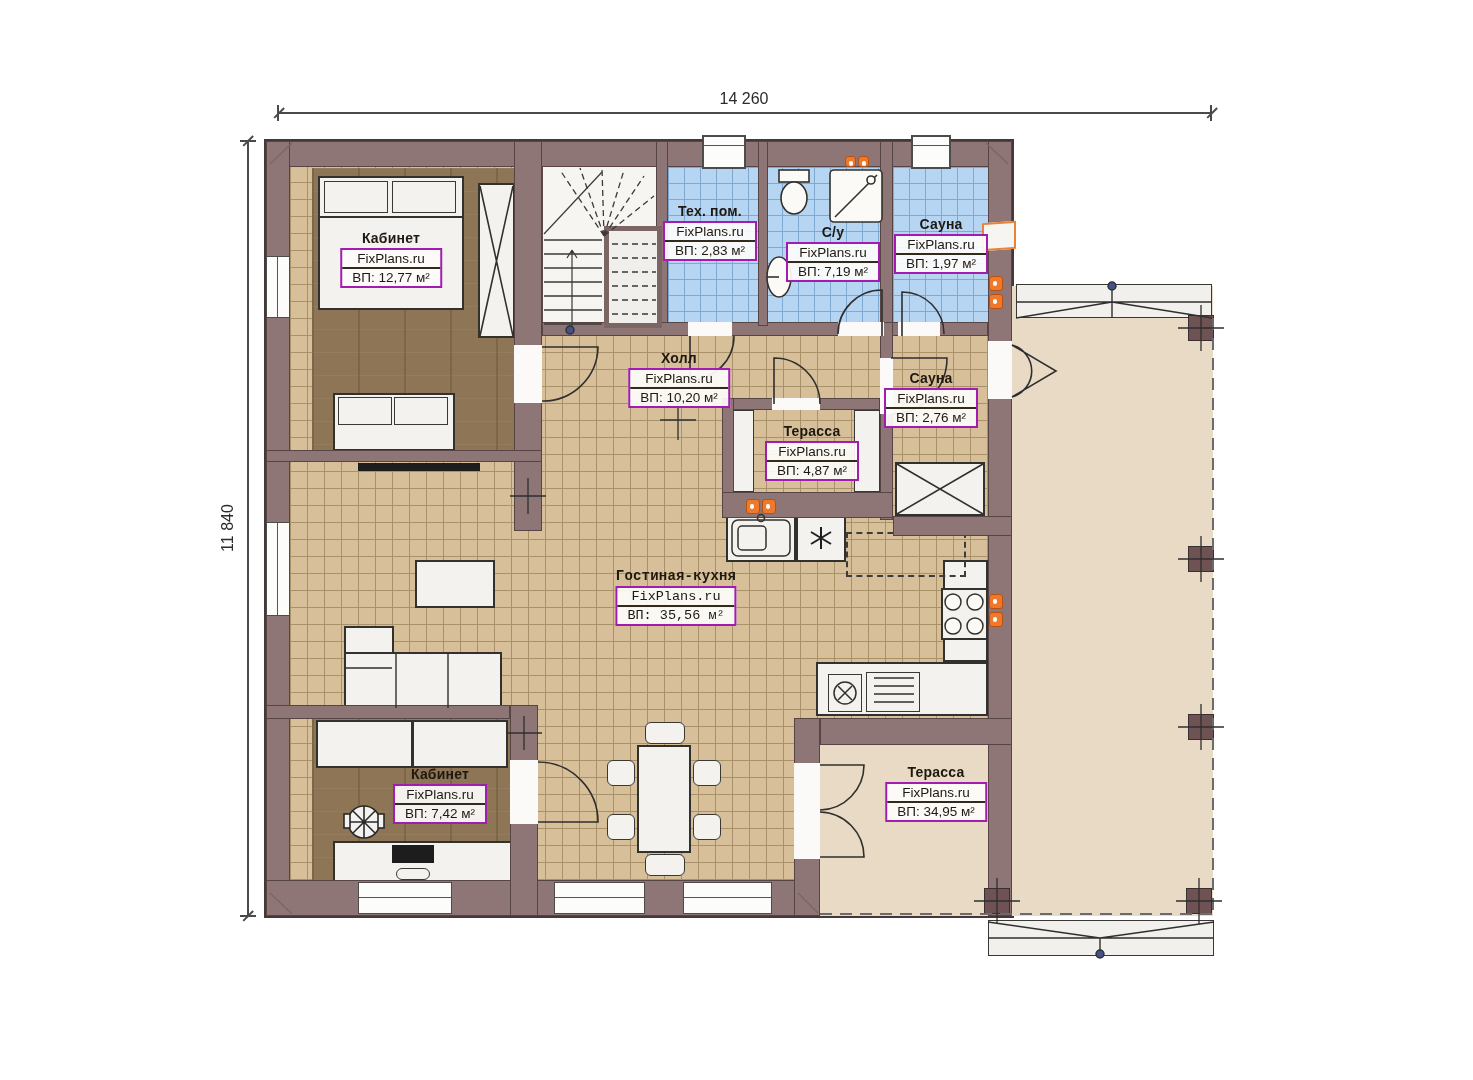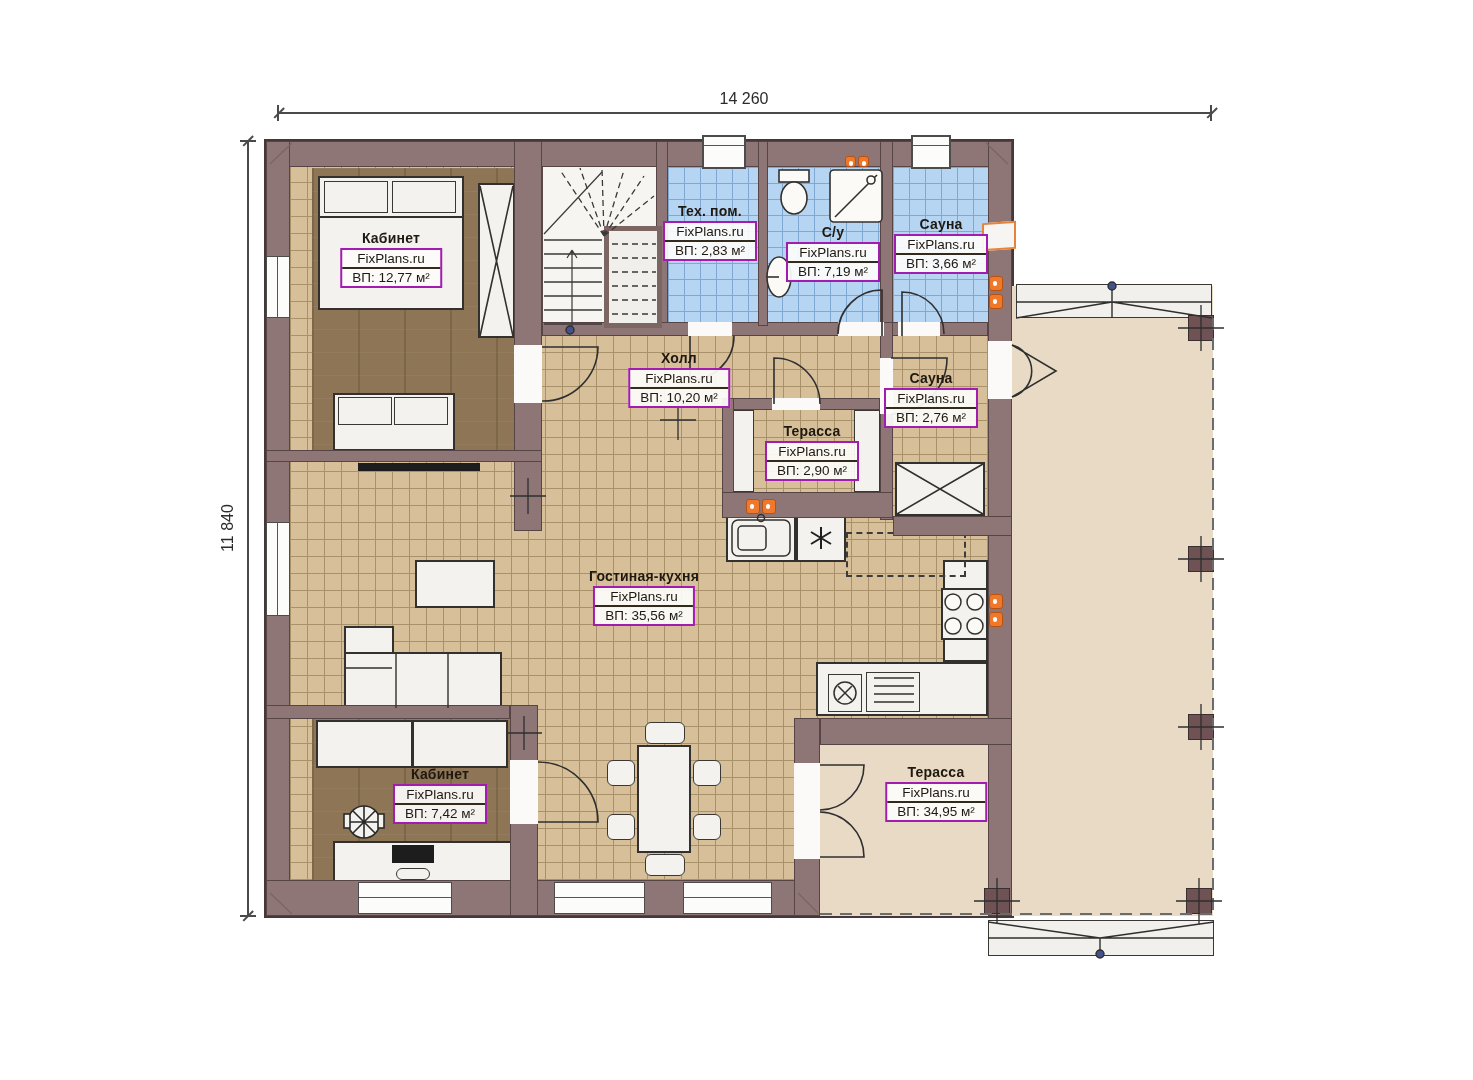--- a/index.html
+++ b/index.html
@@ -284,45 +284,45 @@
   <div class="rname">С/у</div>
   <div class="rcard">
     <div class="rrow">FixPlans.ru</div>
     <div class="rrow">ВП: 7,19 м²</div>
   </div>
 </div>
 <div class="rlabel" style="left:941px;top:216px;">
   <div class="rname">Сауна</div>
   <div class="rcard">
     <div class="rrow">FixPlans.ru</div>
-    <div class="rrow">ВП: 3,66 м²</div>
+    <div class="rrow">ВП: 1,97 м²</div>
   </div>
 </div>
 <div class="rlabel" style="left:679px;top:350px;">
   <div class="rname">Холл</div>
   <div class="rcard">
     <div class="rrow">FixPlans.ru</div>
     <div class="rrow">ВП: 10,20 м²</div>
   </div>
 </div>
 <div class="rlabel" style="left:931px;top:370px;">
   <div class="rname">Сауна</div>
   <div class="rcard">
     <div class="rrow">FixPlans.ru</div>
     <div class="rrow">ВП: 2,76 м²</div>
   </div>
 </div>
 <div class="rlabel" style="left:812px;top:423px;">
   <div class="rname">Терасса</div>
   <div class="rcard">
     <div class="rrow">FixPlans.ru</div>
-    <div class="rrow">ВП: 2,90 м²</div>
-  </div>
-</div>
-<div class="rlabel" style="left:644px;top:568px;">
+    <div class="rrow">ВП: 4,87 м²</div>
+  </div>
+</div>
+<div class="rlabel" style="left:676px;top:568px;font-family:Liberation Mono, monospace;">
   <div class="rname">Гостиная-кухня</div>
   <div class="rcard">
     <div class="rrow">FixPlans.ru</div>
     <div class="rrow">ВП: 35,56 м²</div>
   </div>
 </div>
 <div class="rlabel" style="left:440px;top:766px;">
   <div class="rname">Кабинет</div>
   <div class="rcard">
     <div class="rrow">FixPlans.ru</div>

